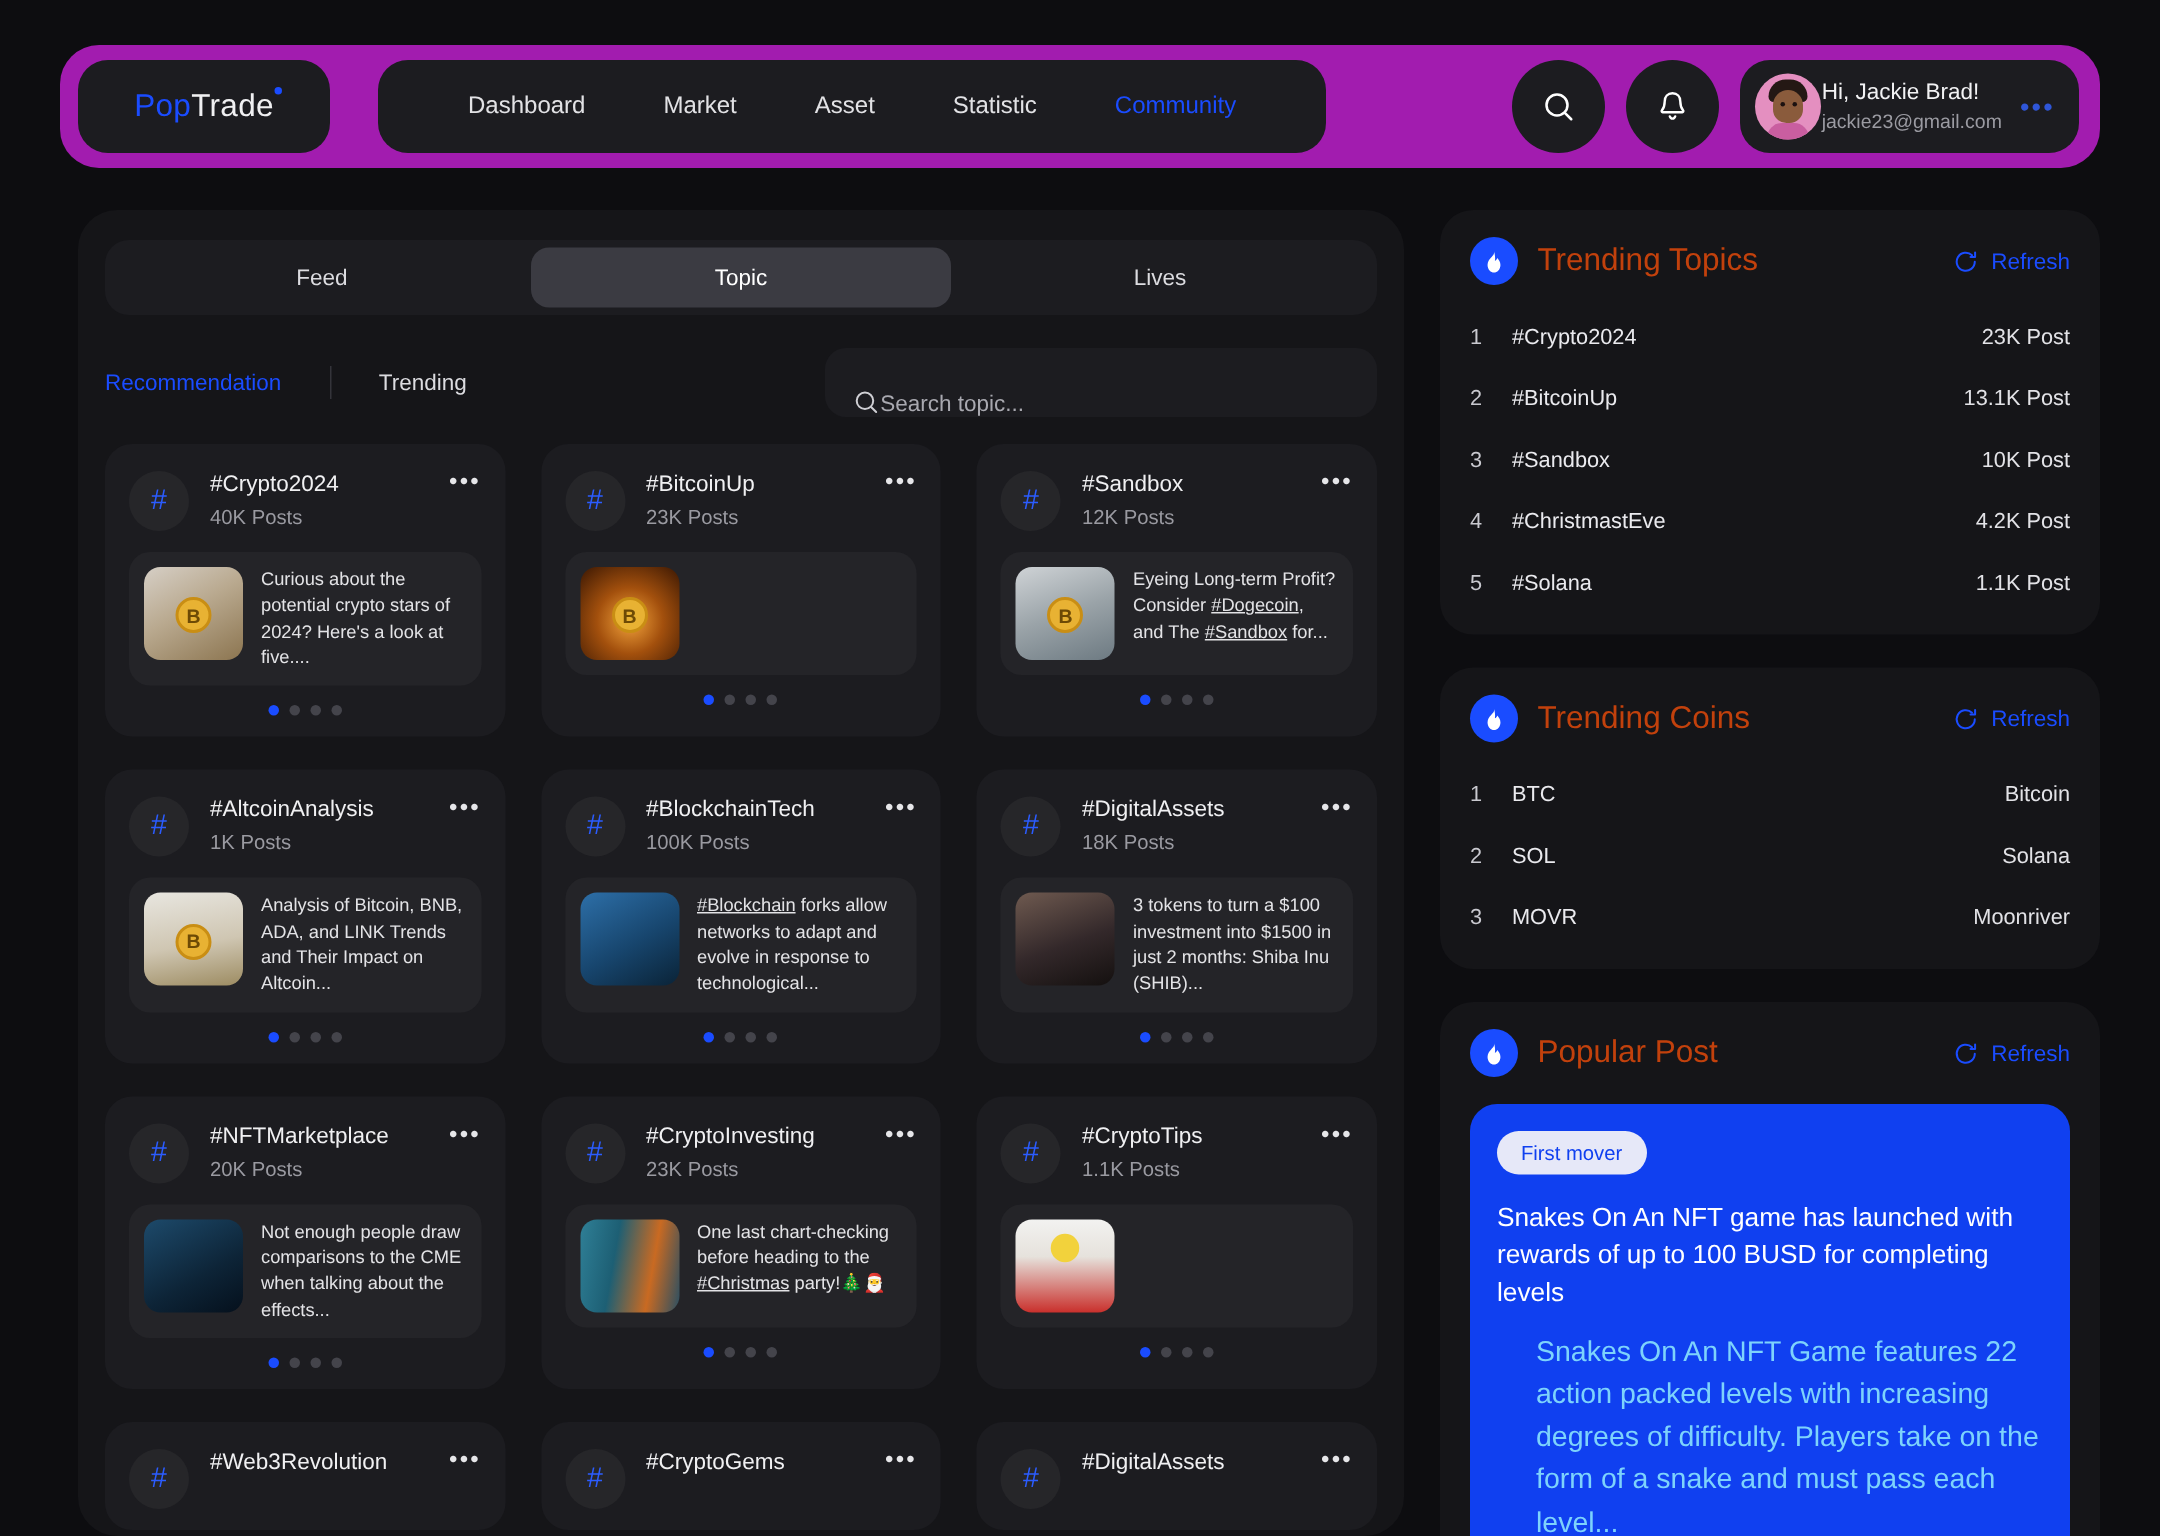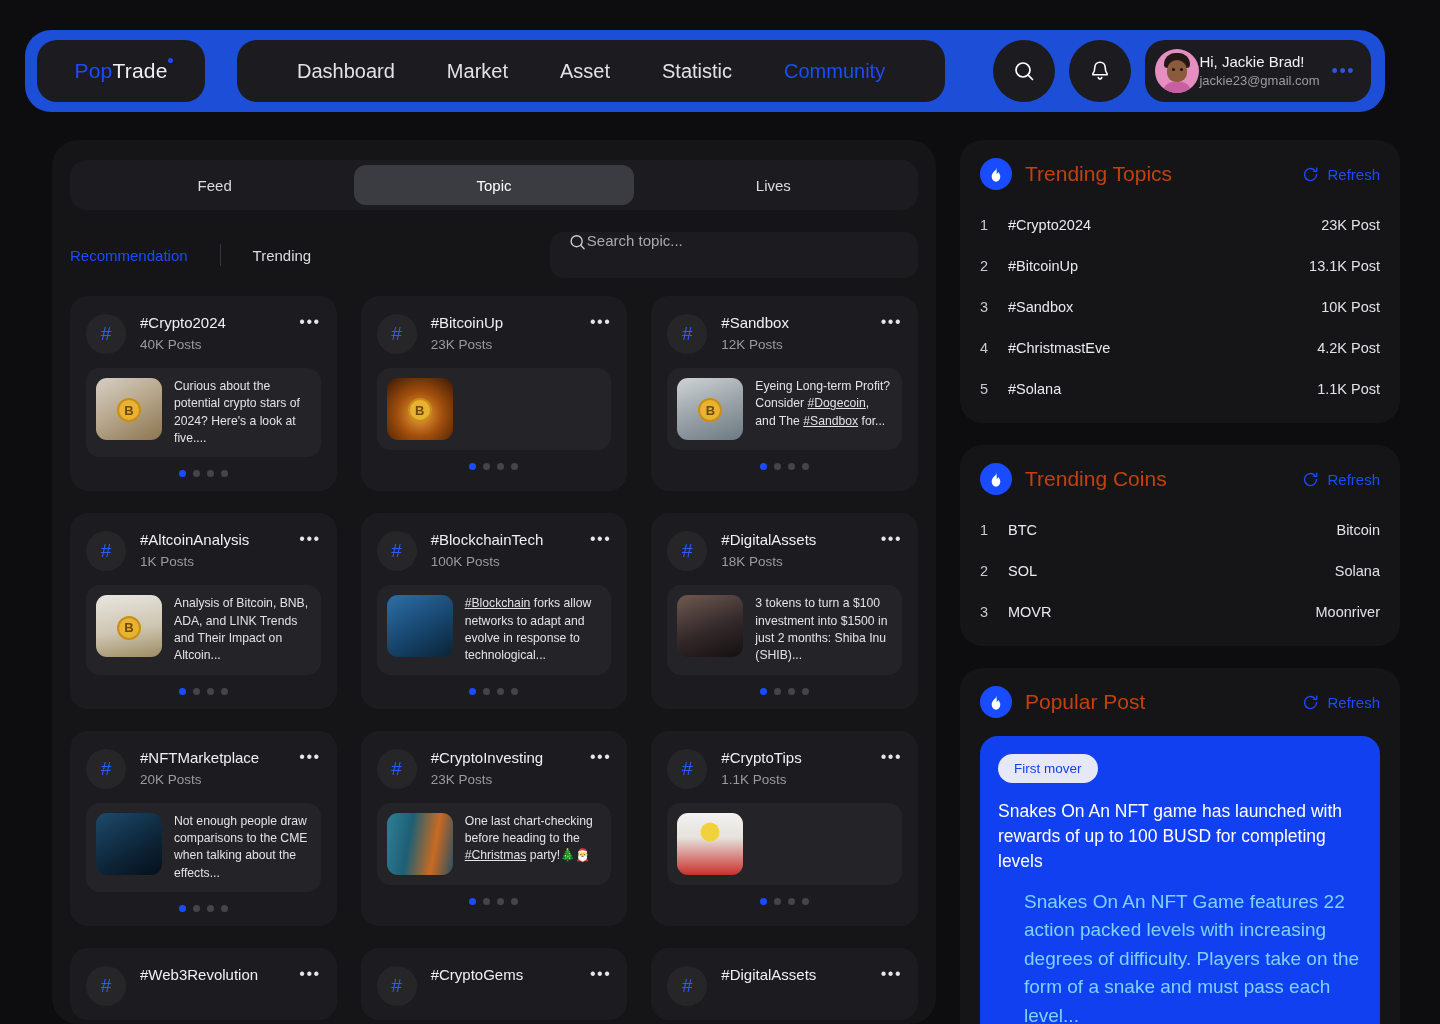--- a/index.html
+++ b/index.html
@@ -9,23 +9,23 @@
     height: 1024px;
     background: #0d0d10;
     font-family: "Liberation Sans", sans-serif;
     color: #e8e8ea;
     overflow: hidden;
   }
 
   
   .header {
     position: absolute;
-    left: 25px; top: 30px;
+    left: 40px; top: 30px;
     width: 1360px; height: 82px;
-    background: #1d4ed8;
+    background: #a21caf;
     border-radius: 26px;
     display: flex;
     align-items: center;
   }
   .logo-pill {
     width: 168px; height: 62px;
     margin-left: 12px;
     background: #1c1c20;
     border-radius: 20px;
     display: flex; align-items: center; justify-content: center;
@@ -43,21 +43,21 @@
   .nav-pill {
     margin-left: 32px;
     height: 62px;
     background: #1c1c20;
     border-radius: 20px;
     display: flex; align-items: center;
     padding: 0 34px;
     gap: 0px;
   }
   .nav-item {
-    font-size: 20px;
+    font-size: 16px;
     color: #e2e2e5;
     padding: 0 26px;
     cursor: pointer;
     white-space: nowrap;
   }
   .nav-item.active { color: #1a4cff; }
 
   .header-right {
     margin-left: auto;
     display: flex; align-items: center;
@@ -161,21 +161,21 @@
   .subtab-div {
     width: 1px; height: 22px;
     background: #34343a;
     margin: 0 32px;
   }
   .search-box {
     margin-left: auto;
     width: 368px; height: 46px;
     background: #1c1c20;
     border-radius: 14px;
-    display: flex; align-items: flex-start;
+    display: flex; align-items: flex-end;
     padding: 0 18px;
     gap: 0;
   }
   .search-input {
     background: transparent; border: none; outline: none;
     color: #e8e8ea; font-size: 15px;
     font-family: "Liberation Sans", sans-serif;
     width: 100%;
   }
   .search-input::placeholder { color: #a9a9b0; }

